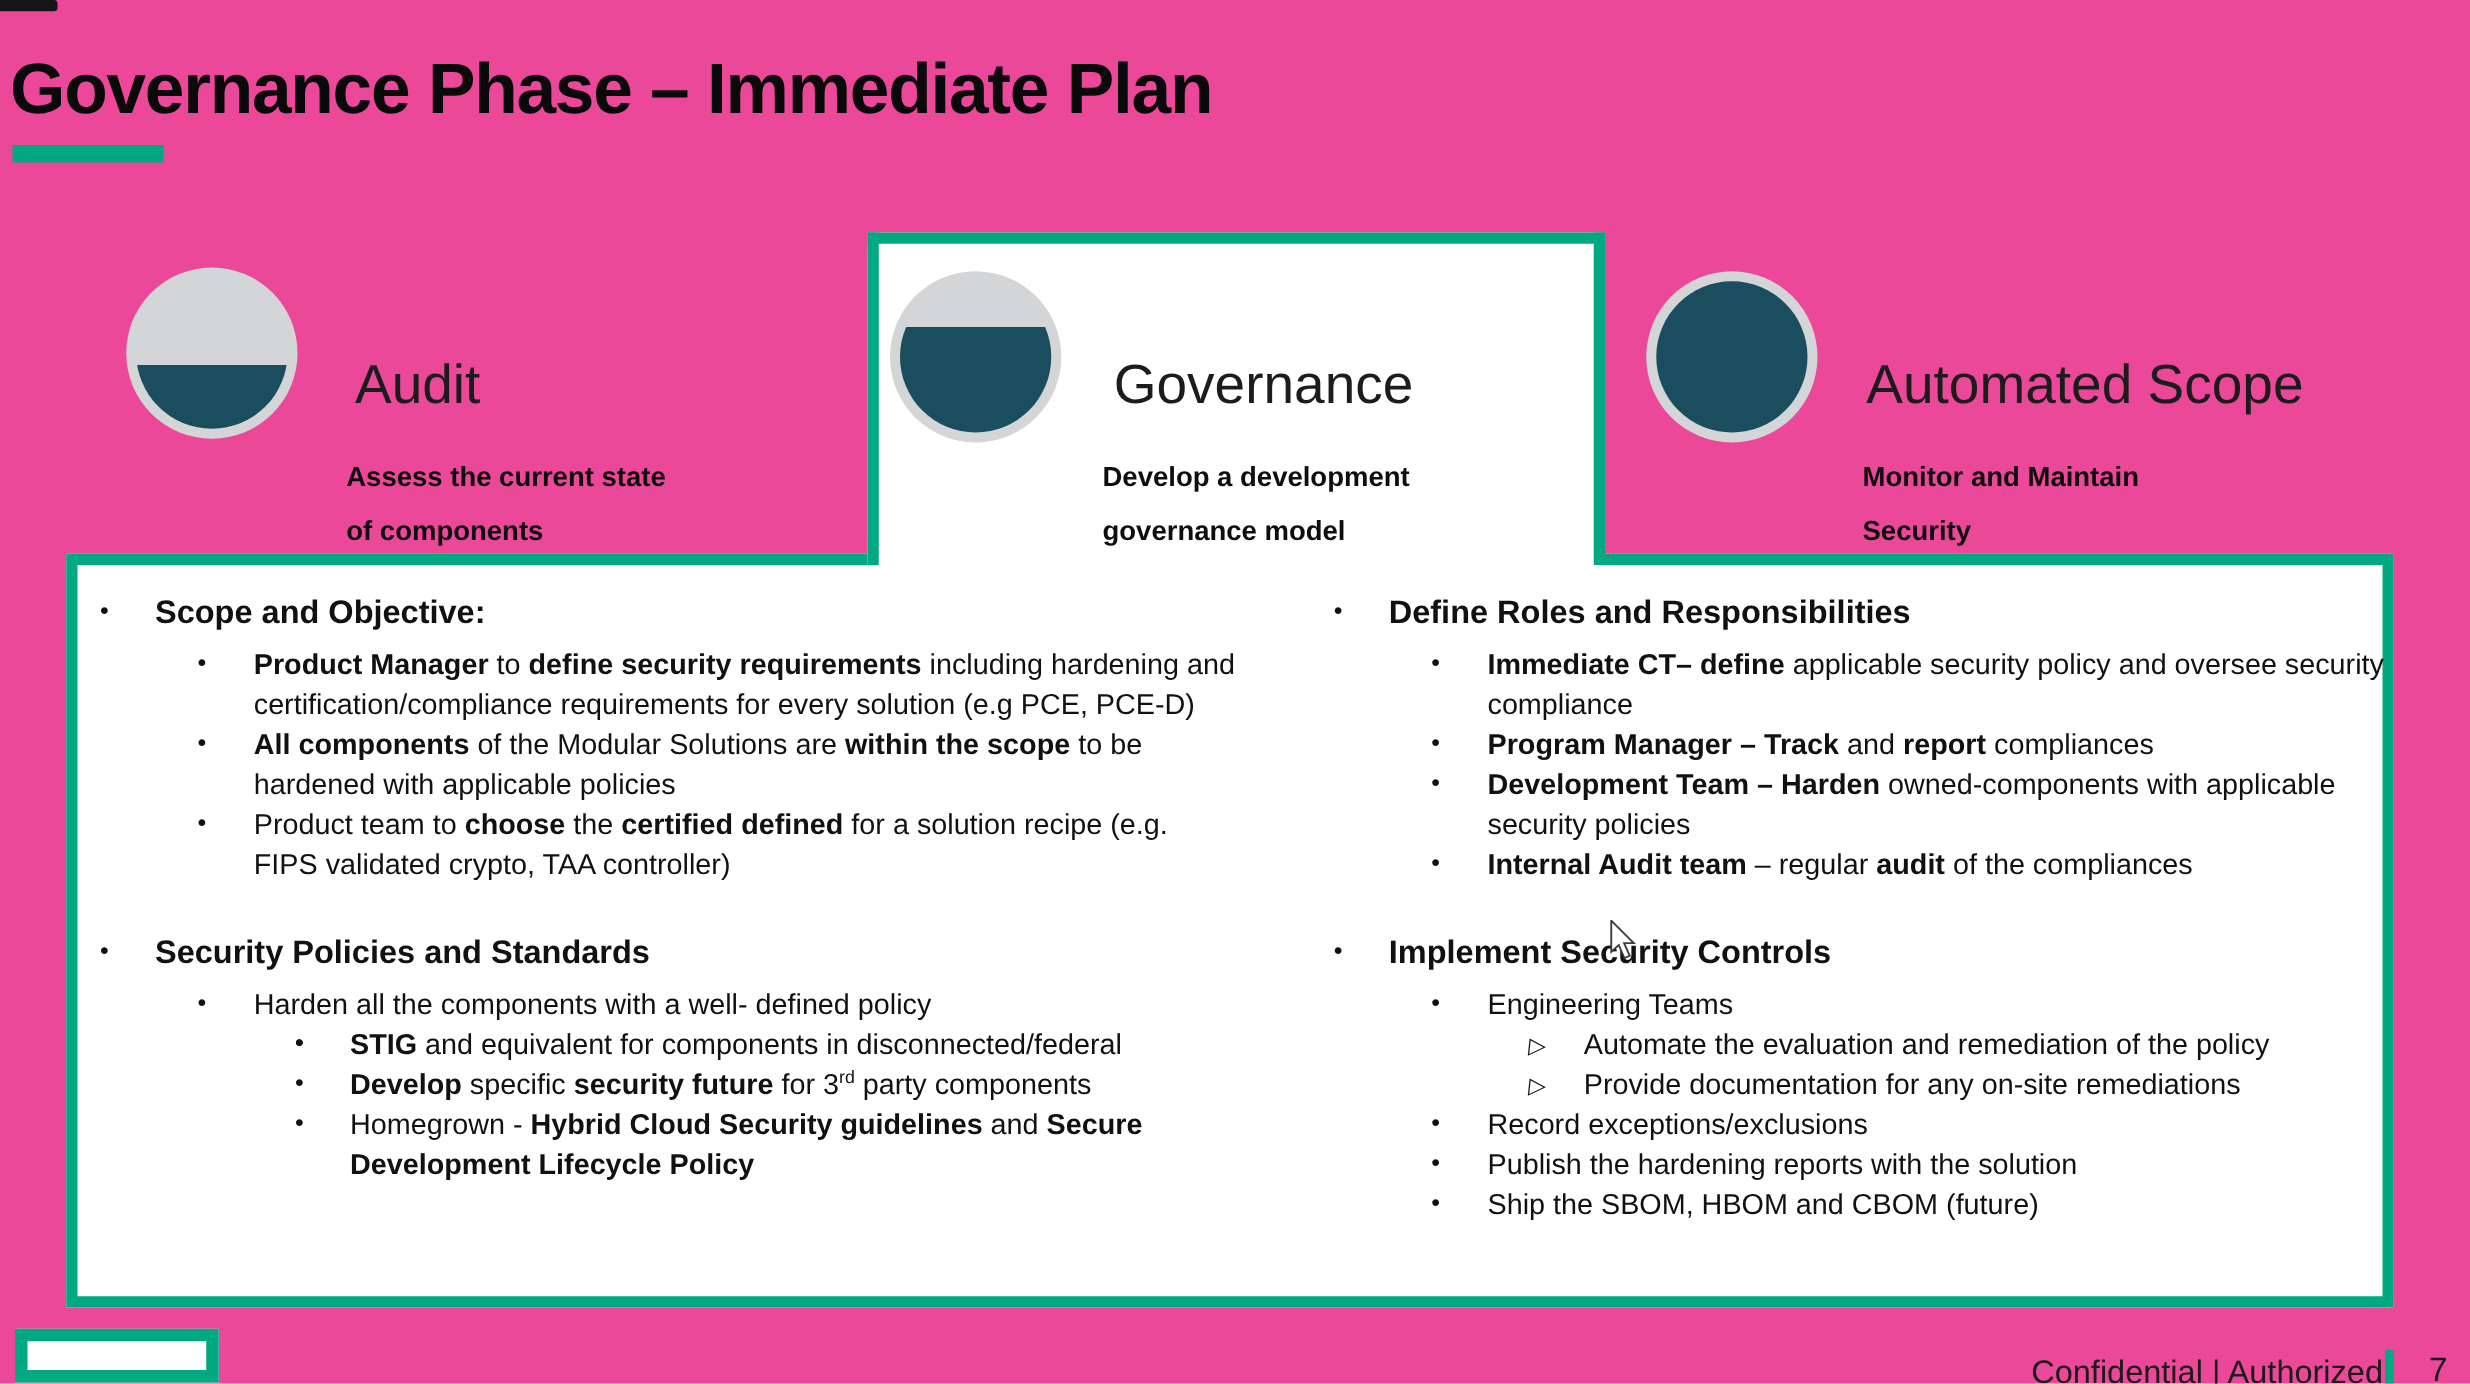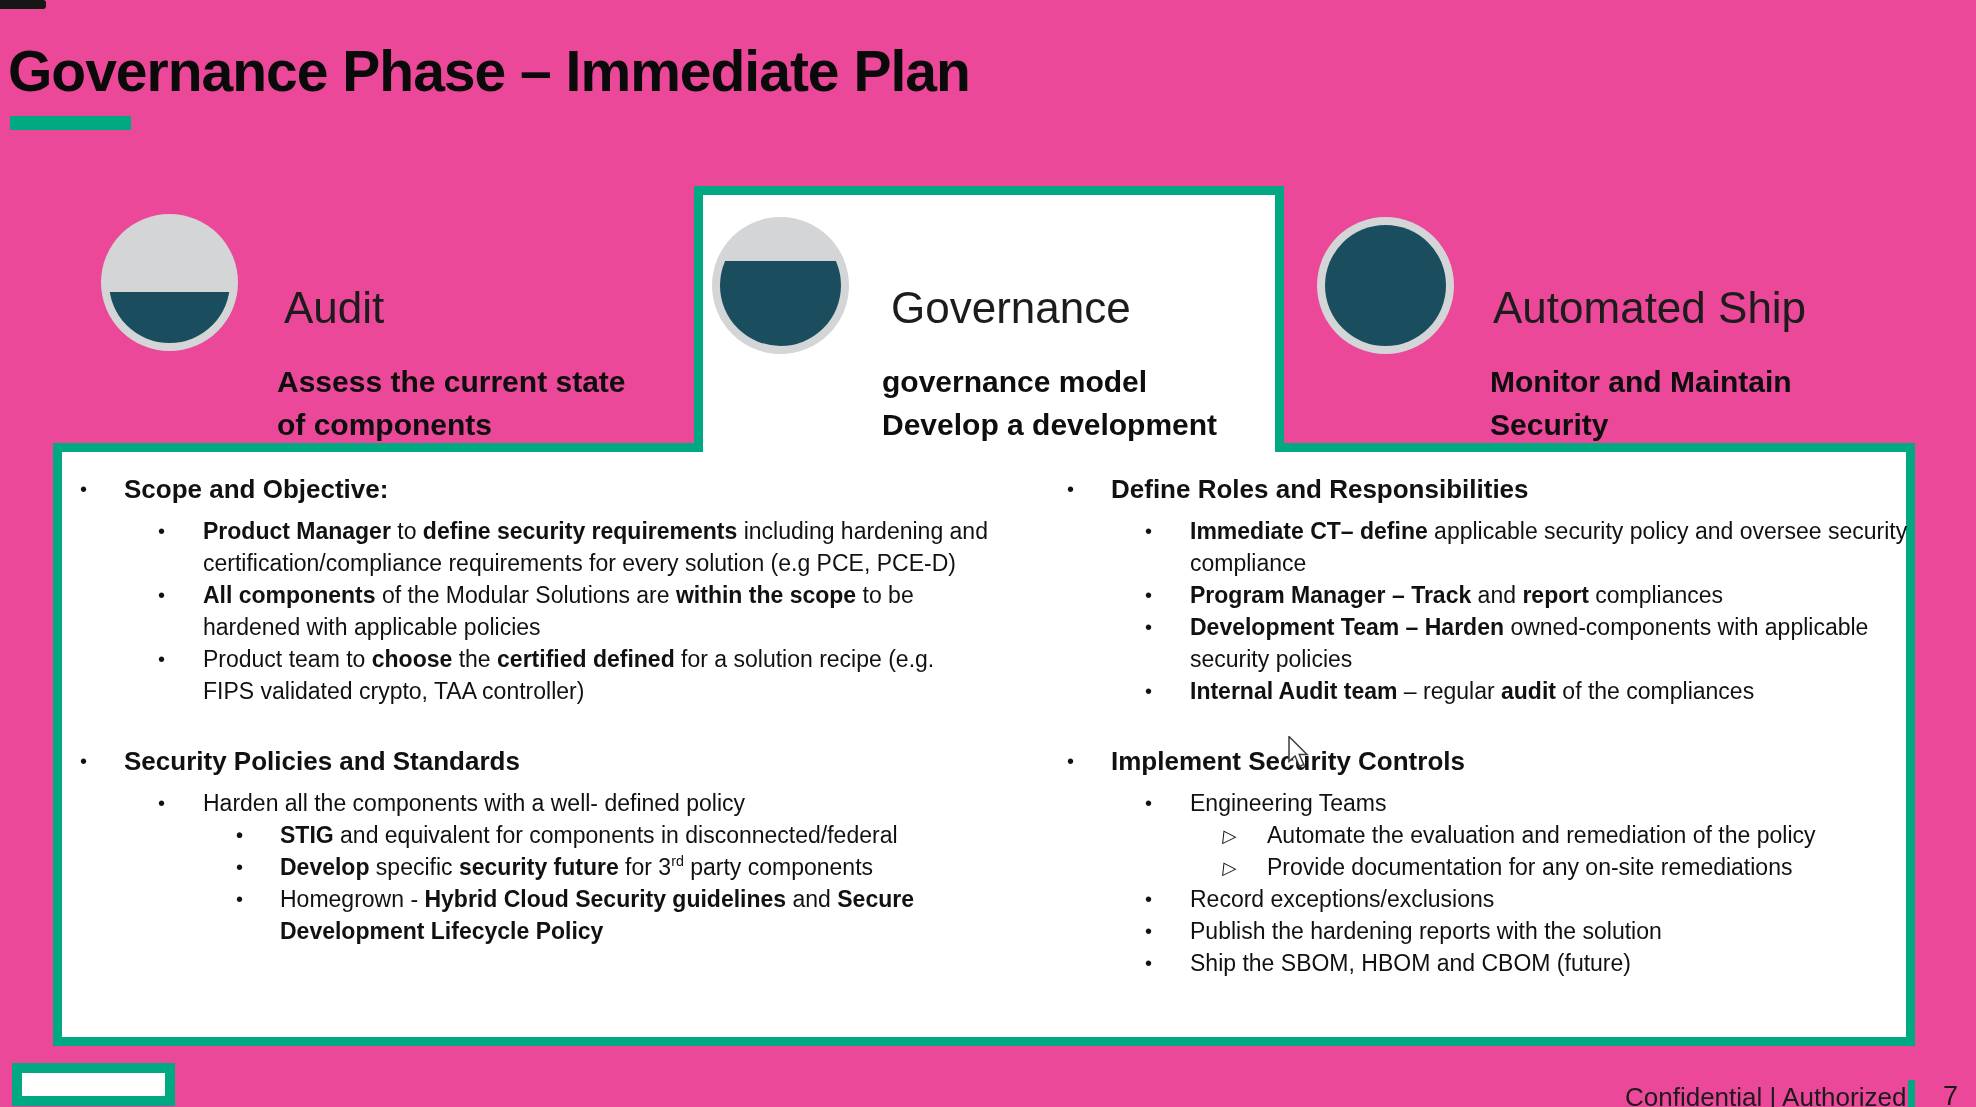--- a/index.html
+++ b/index.html
@@ -20,21 +20,21 @@
            border:9px solid var(--accent);border-bottom:none;background:#fff;box-sizing:border-box;z-index:1;}
 
   
   .phase{z-index:3;}
   .circle{position:absolute;width:137px;height:137px;border-radius:50%;background:var(--gray);z-index:3;}
   .circle>div{position:absolute;inset:8px;border-radius:50%;}
   .fill-quarter{background:linear-gradient(180deg,rgba(0,0,0,0) 58%,var(--teal) 58%);}
   .fill-most{background:linear-gradient(180deg,rgba(0,0,0,0) 30%,var(--teal) 30%);}
   .fill-full{background:var(--teal);}
   .phase-label{position:absolute;font-size:44px;font-weight:400;color:#1c1c1c;z-index:3;white-space:nowrap;}
-  .phase-sub{position:absolute;font-size:30px;font-weight:700;line-height:43px;color:#0e0e0e;z-index:3;white-space:nowrap;}
+  .phase-sub{position:absolute;font-size:22px;font-weight:700;line-height:43px;color:#0e0e0e;z-index:3;white-space:nowrap;}
 
   
   .column{position:absolute;z-index:2;}
   .col-left{left:78px;top:472px;width:990px;}
   .col-right{left:1065px;top:472px;width:900px;}
   .row{position:relative;font-size:23px;line-height:32px;color:var(--text);}
   .row .marker{position:absolute;top:0;font-size:20px;}
   .lvl1{padding-left:46px;} .lvl1 .marker{left:2px;}
   .lvl2{padding-left:125px;} .lvl2 .marker{left:80px;}
   .lvl3{padding-left:202px;} .lvl3 .marker{left:158px;}
@@ -75,30 +75,30 @@
       <div>of components</div>
     </div>
   </div>
 
   <div class="phase">
     <div class="circle" style="left:712px;top:217px;">
       <div class="fill-most"></div>
     </div>
     <div class="phase-label" style="left:891px;top:283px;">Governance</div>
     <div class="phase-sub" style="left:882px;top:360px;">
+      <div>Develop a development</div>
       <div>governance model</div>
-      <div>Develop a development</div>
     </div>
   </div>
 
   <div class="phase">
     <div class="circle" style="left:1317px;top:217px;">
       <div class="fill-full"></div>
     </div>
-    <div class="phase-label" style="left:1493px;top:283px;">Automated Ship</div>
+    <div class="phase-label" style="left:1493px;top:283px;">Automated Scope</div>
     <div class="phase-sub" style="left:1490px;top:360px;">
       <div>Monitor and Maintain</div>
       <div>Security</div>
     </div>
   </div>
 
   <div class="column col-left">
       <div class="row lvl1 header"><span class="marker">•</span><span><b>Scope and Objective:</b></span></div>
       <div class="row lvl2"><span class="marker">•</span><span><b>Product Manager</b> to <b>define security requirements</b> including hardening and<br>certification/compliance requirements for every solution (e.g PCE, PCE-D)</span></div>
       <div class="row lvl2"><span class="marker">•</span><span><b>All components</b> of the Modular Solutions are <b>within the scope</b> to be<br>hardened with applicable policies</span></div>

